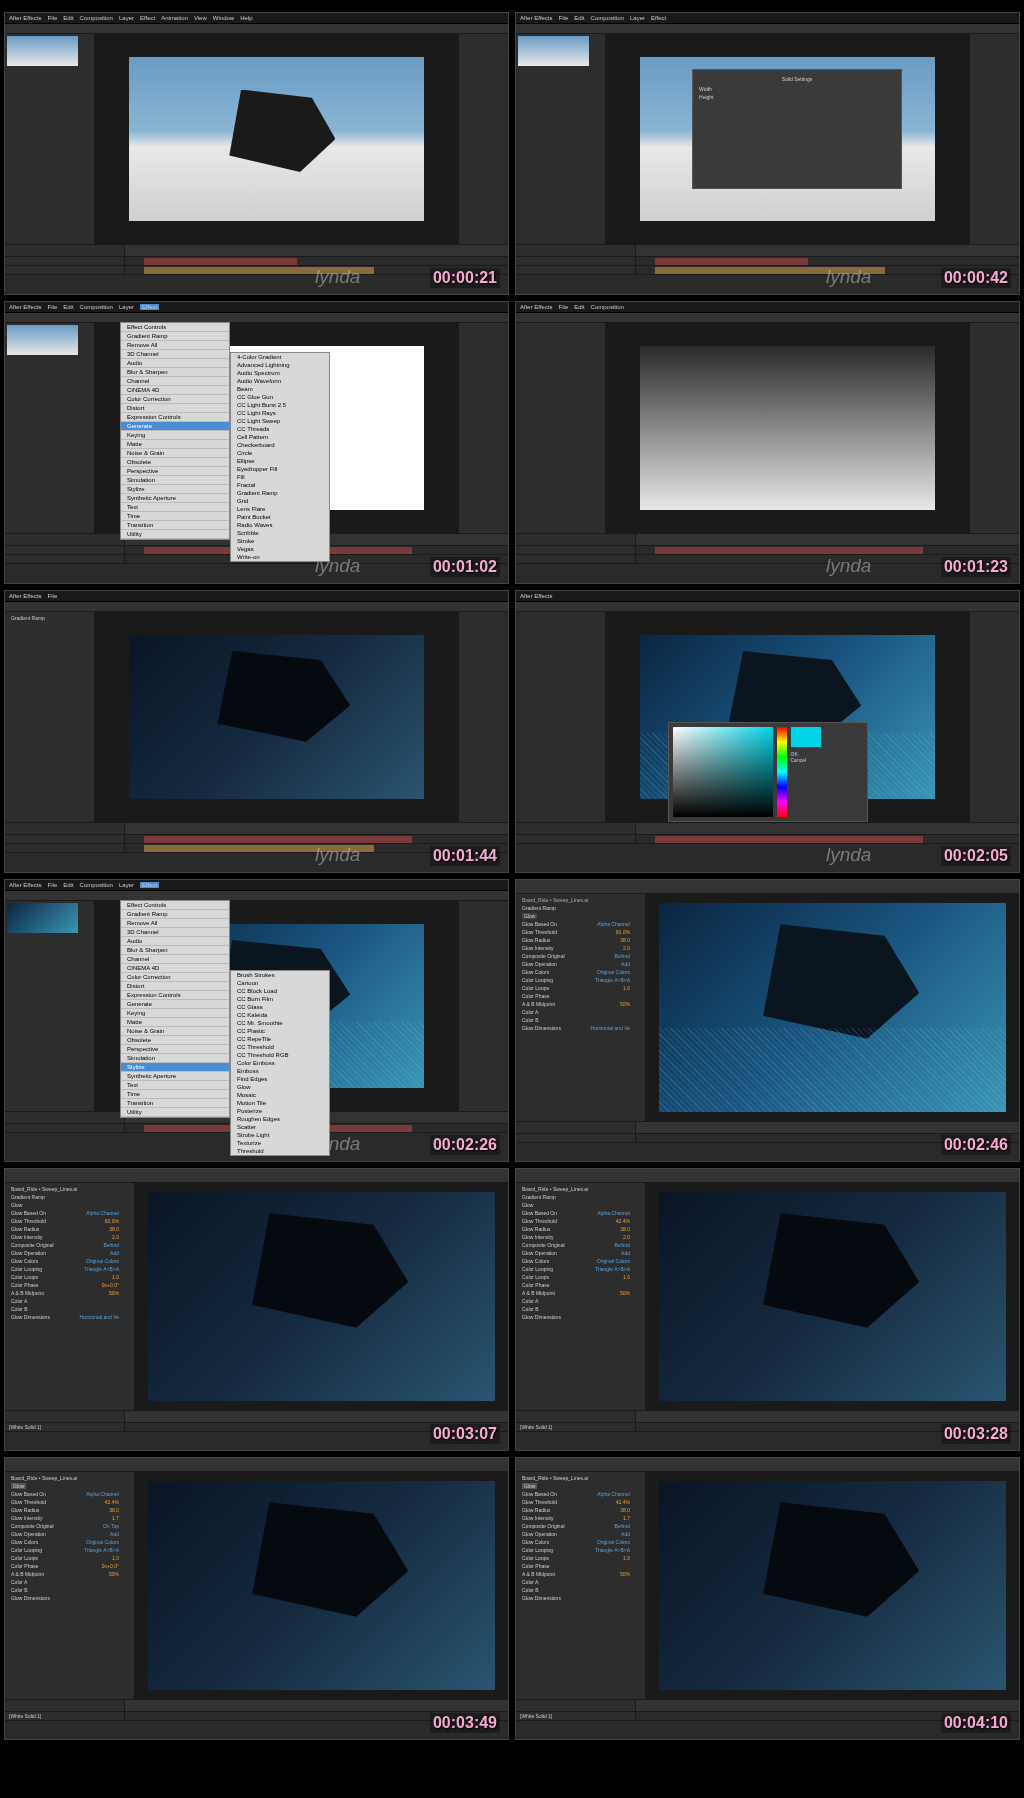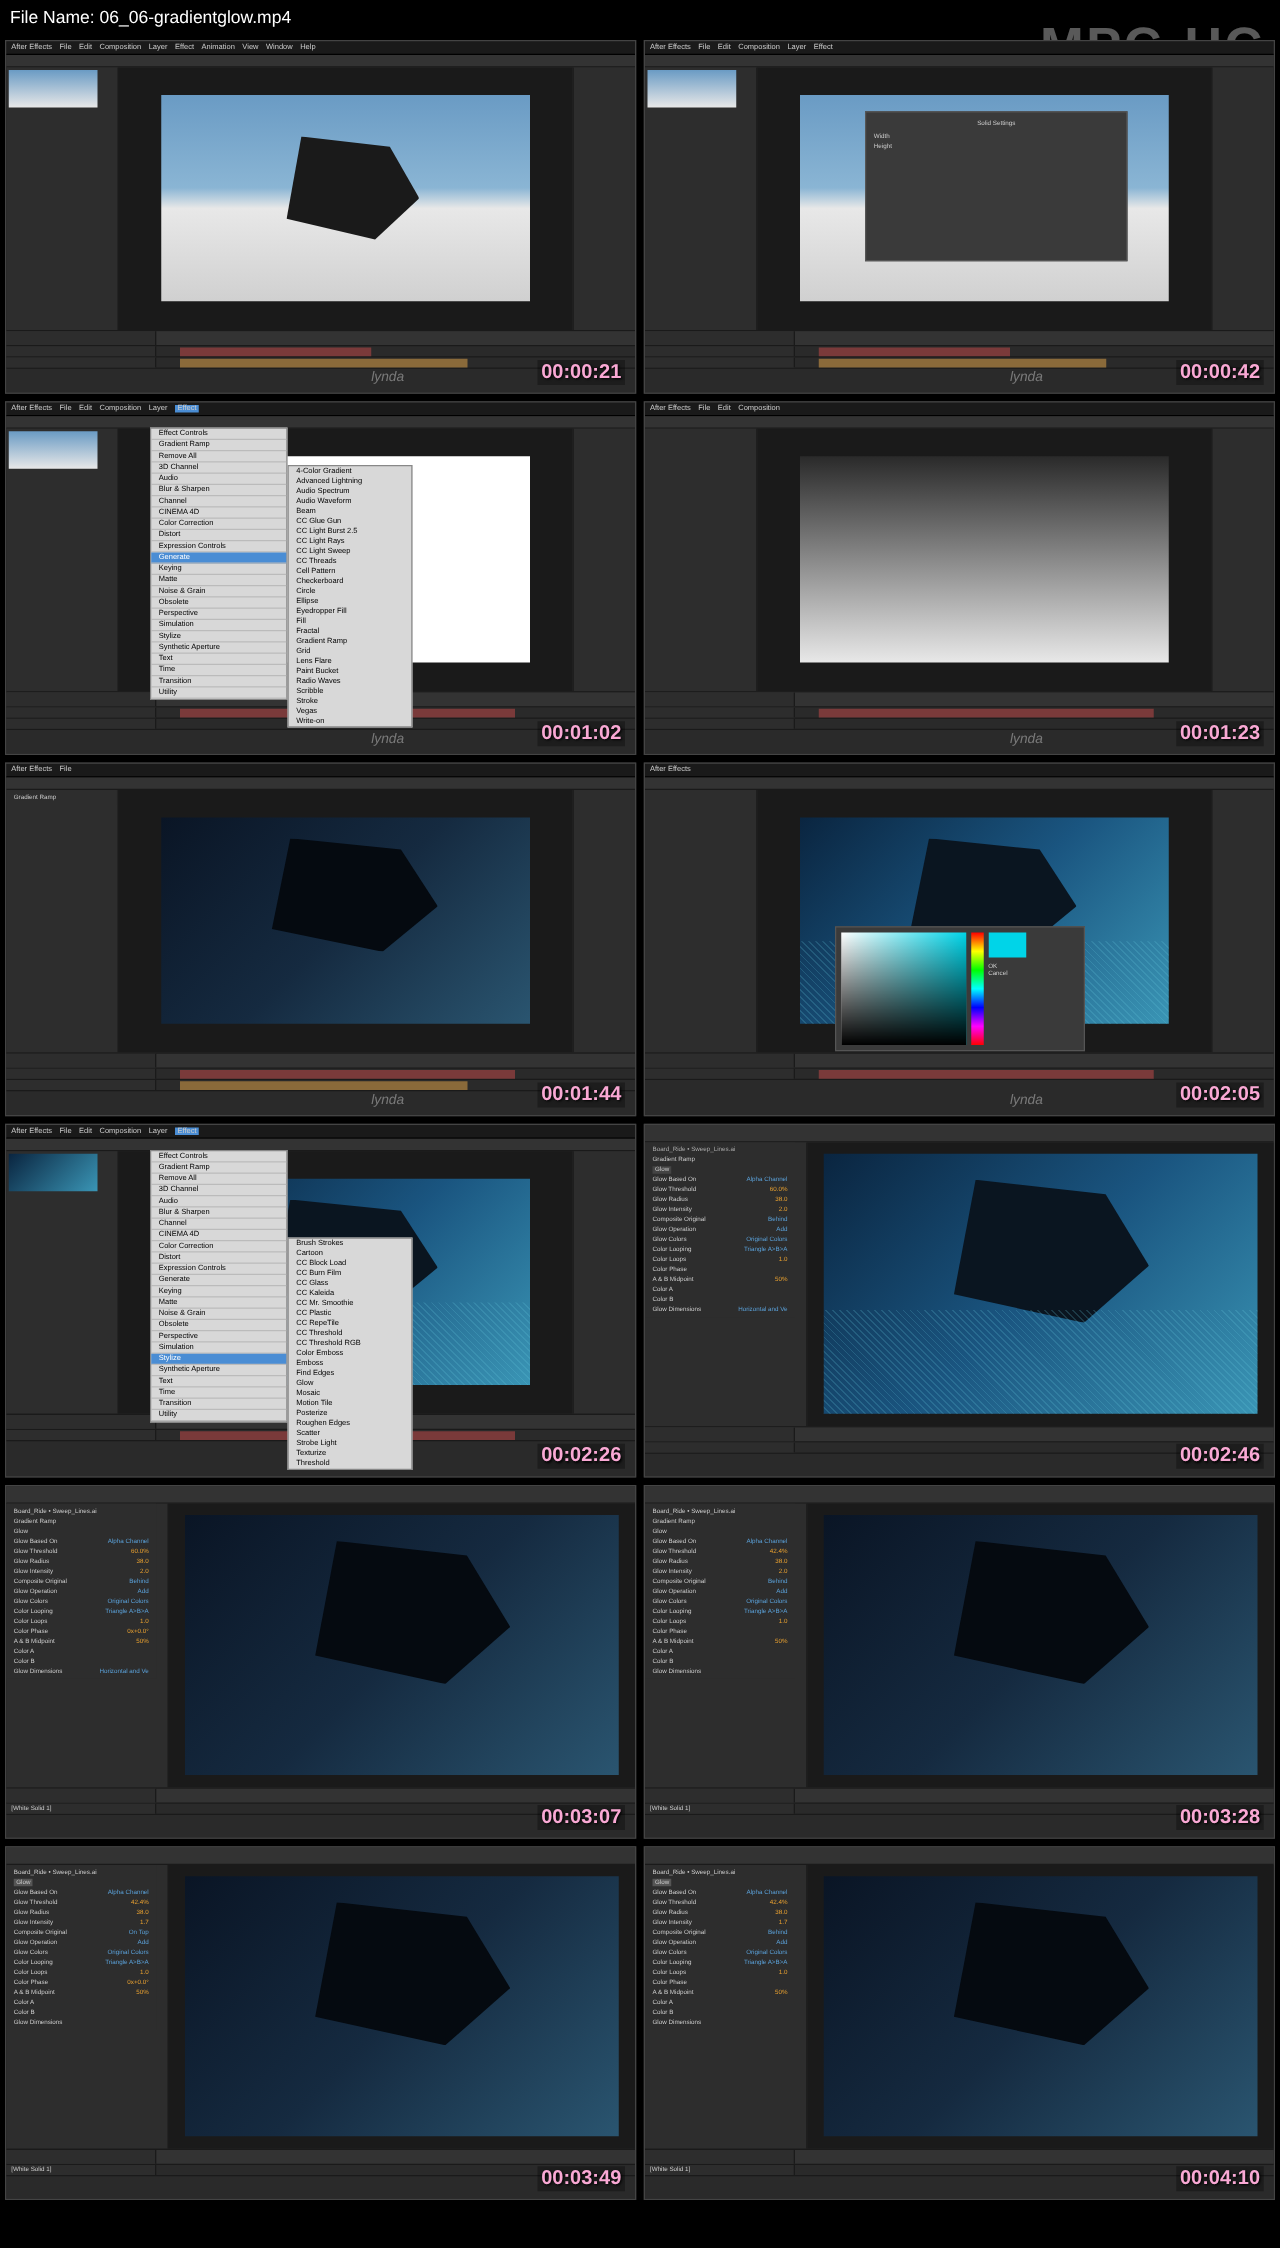--- a/index.html
+++ b/index.html
@@ -139,23 +139,23 @@
   color: #f9a8d4;
   font-size: 16px;
   font-weight: bold;
   text-shadow: 1px 1px 2px #000;
   background: rgba(0,0,0,0.3);
   padding: 1px 3px;
 }
 .lynda-mark {
   position: absolute;
   bottom: 6px;
-  left: 292px;
+  left: 310px;
   color: rgba(200,200,200,0.5);
-  font-size: 11px;
+  font-size: 19px;
   font-style: italic;
 }
 .snowboard-scene {
   background: linear-gradient(180deg, #6a9bc4 0%, #8ab5d4 45%, #e8e8e8 55%, #d0d0d0 100%);
   position: relative;
 }
 .snowboard-scene::before {
   content: '';
   position: absolute;
   top: 20%;
@@ -316,21 +316,20 @@
 }
 .wide-viewer .viewer-content {
   width: 95%;
   height: 95%;
 }
 </style>
 </head>
 <body>
 
 <div class="header">
-  <div class="header-line"><span>File Name:</span> <span>06_06-gradientglow.mp4</span></div>
   <div class="watermark">MPC-HC</div>
 </div>
 
 <div class="grid">
 
   <div class="thumb">
     <div class="ae-window">
       <div class="ae-menubar">
         <span>After Effects</span>
           <span>File</span>

